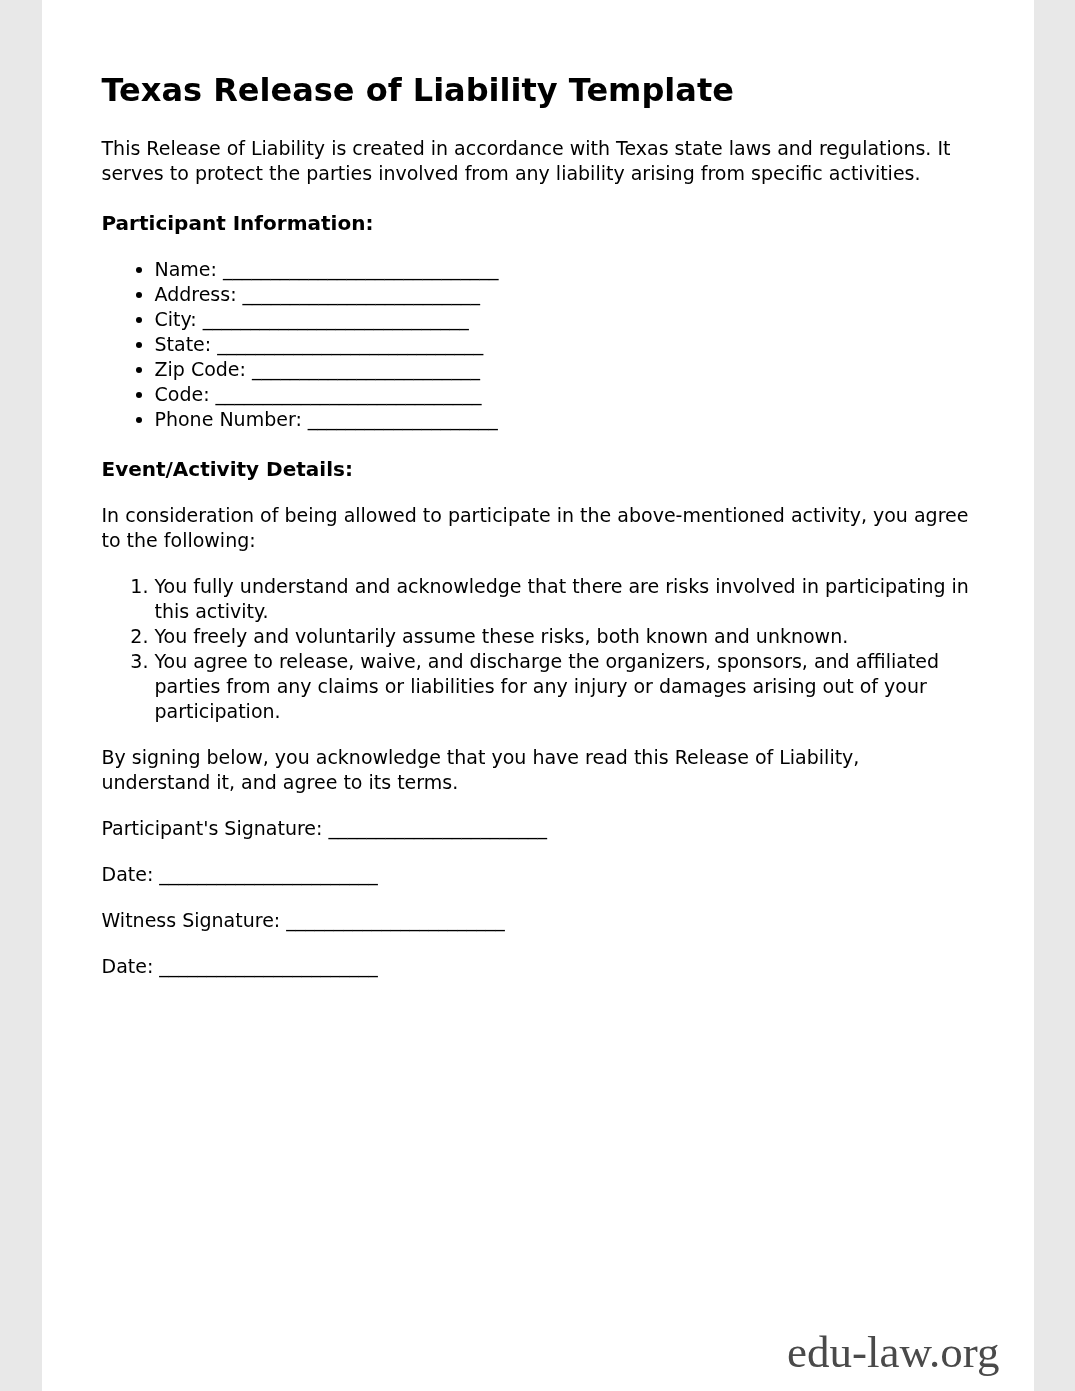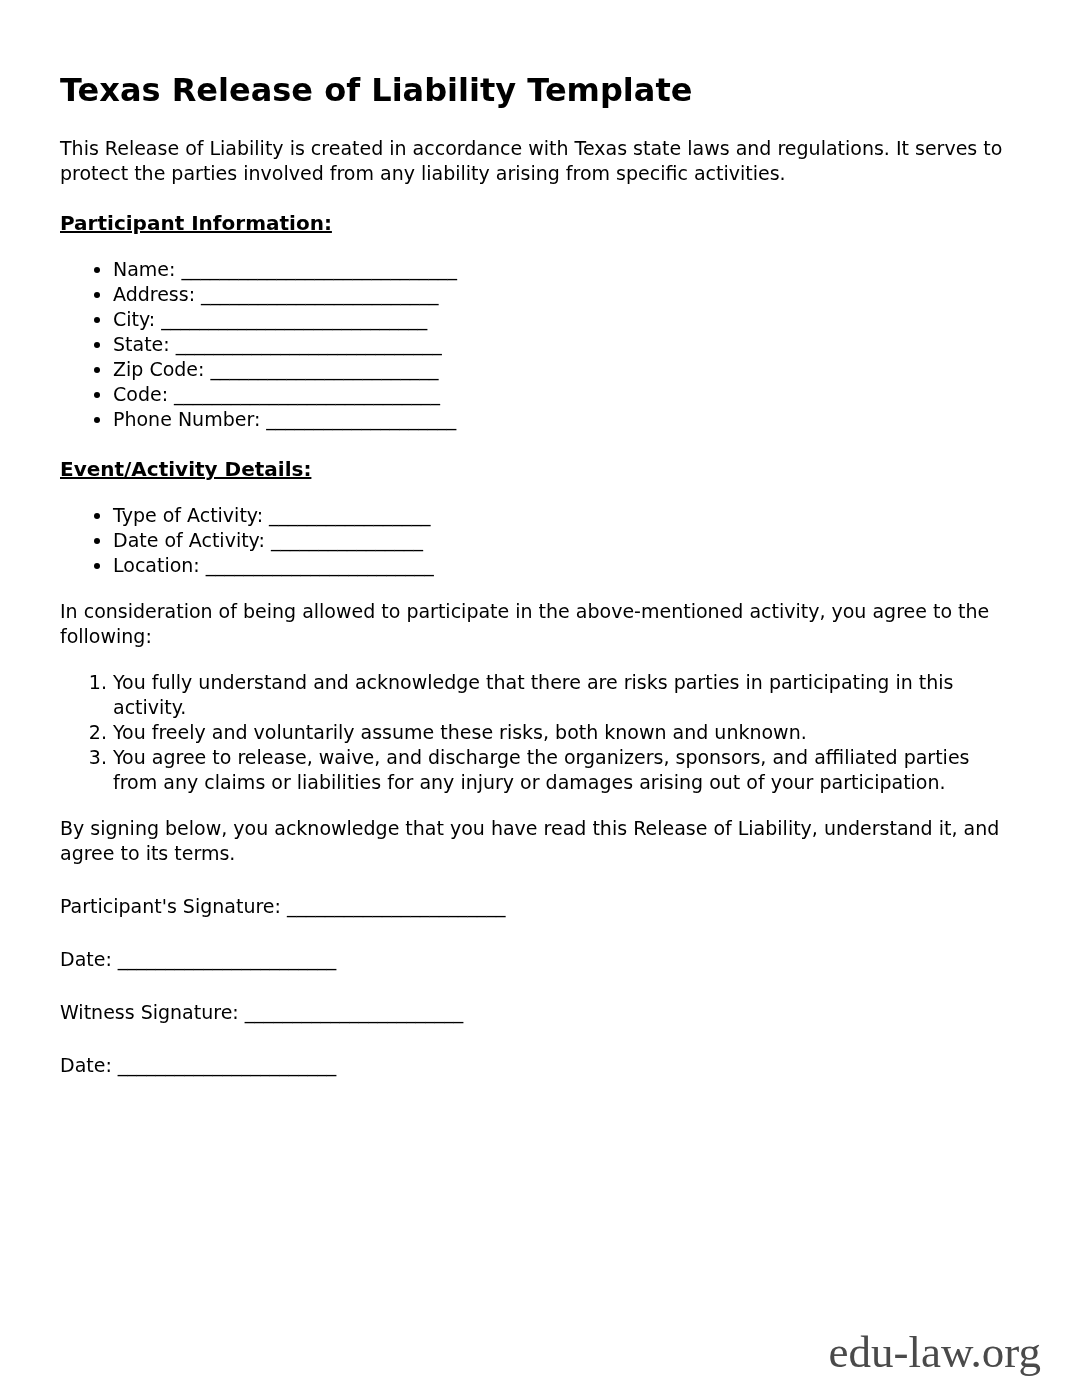--- a/index.html
+++ b/index.html
@@ -1,18 +1,18 @@
 <!DOCTYPE html>
 <html style="--text: #000000; --background: #ffffff; --watermark: #4a4a4a;"><head>
 <meta charset="utf-8">
 <style>
   html, body { margin: 0; padding: 0; background: #e8e8e8; }
   .page {
     position: relative;
-    width: 1075px;
+    width: 992px;
     height: 1391px;
     margin: 0 auto;
     background: var(--background, #ffffff);
     color: var(--text, #000000);
     font-family: "DejaVu Sans", sans-serif;
     font-size: 19px;
     line-height: 25px;
     padding: 72px 60px 0 60px;
     box-sizing: border-box;
     overflow: hidden;
@@ -22,29 +22,28 @@
     line-height: 36px;
     font-weight: bold;
     margin: 0 0 28px 0;
   }
   .para { margin: 21px 0; }
   .section-heading {
     font-size: 20px;
     line-height: 25px;
     font-weight: bold;
     margin: 25px 0 21px 0;
-    text-decoration: underline;
   }
   ul.fields, ol.terms {
     margin: 21px 0;
     padding-left: 53px;
   }
   ul.fields li, ol.terms li { line-height: 25px; }
   .blank { margin-left: 6px; white-space: nowrap; font-style: italic; }
-  .sig-line { margin: 28px 0; }
+  .sig-line { margin: 21px 0; }
   .watermark {
     position: absolute;
     right: 34px;
     bottom: 16px;
     font-family: Liberation Serif, serif;
     font-size: 45px;
     line-height: 45px;
     color: var(--watermark, #4a4a4a);
   }
 </style>
@@ -64,31 +63,26 @@
     <li><span>Address:</span><span class="blank">_________________________</span></li>
     <li><span>City:</span><span class="blank">____________________________</span></li>
     <li><span>State:</span><span class="blank">____________________________</span></li>
     <li><span>Zip Code:</span><span class="blank">________________________</span></li>
     <li><span>Code:</span><span class="blank">____________________________</span></li>
     <li><span>Phone Number:</span><span class="blank">____________________</span></li>
   </ul>
 
   <h3 class="section-heading">Event/Activity Details:</h3>
 
-  <ul class="fields">
-    <li><span>Type of Activity:</span><span class="blank">_________________</span></li>
-    <li><span>Date of Activity:</span><span class="blank">________________</span></li>
-    <li><span>Location:</span><span class="blank">________________________</span></li>
-  </ul>
 
 
   <p class="para">In consideration of being allowed to participate in the above-mentioned activity, you agree to the following:</p>
 
   <ol class="terms">
-    <li>You fully understand and acknowledge that there are risks parties in participating in this activity.</li>
+    <li>You fully understand and acknowledge that there are risks involved in participating in this activity.</li>
     <li>You freely and voluntarily assume these risks, both known and unknown.</li>
     <li>You agree to release, waive, and discharge the organizers, sponsors, and affiliated parties from any claims or liabilities for any injury or damages arising out of your participation.</li>
   </ol>
 
 
   <p class="para">By signing below, you acknowledge that you have read this Release of Liability, understand it, and agree to its terms.</p>
 
   <p class="sig-line"><span>Participant's Signature:</span><span class="blank">_______________________</span></p>
 
   <p class="sig-line"><span>Date:</span><span class="blank">_______________________</span></p>

